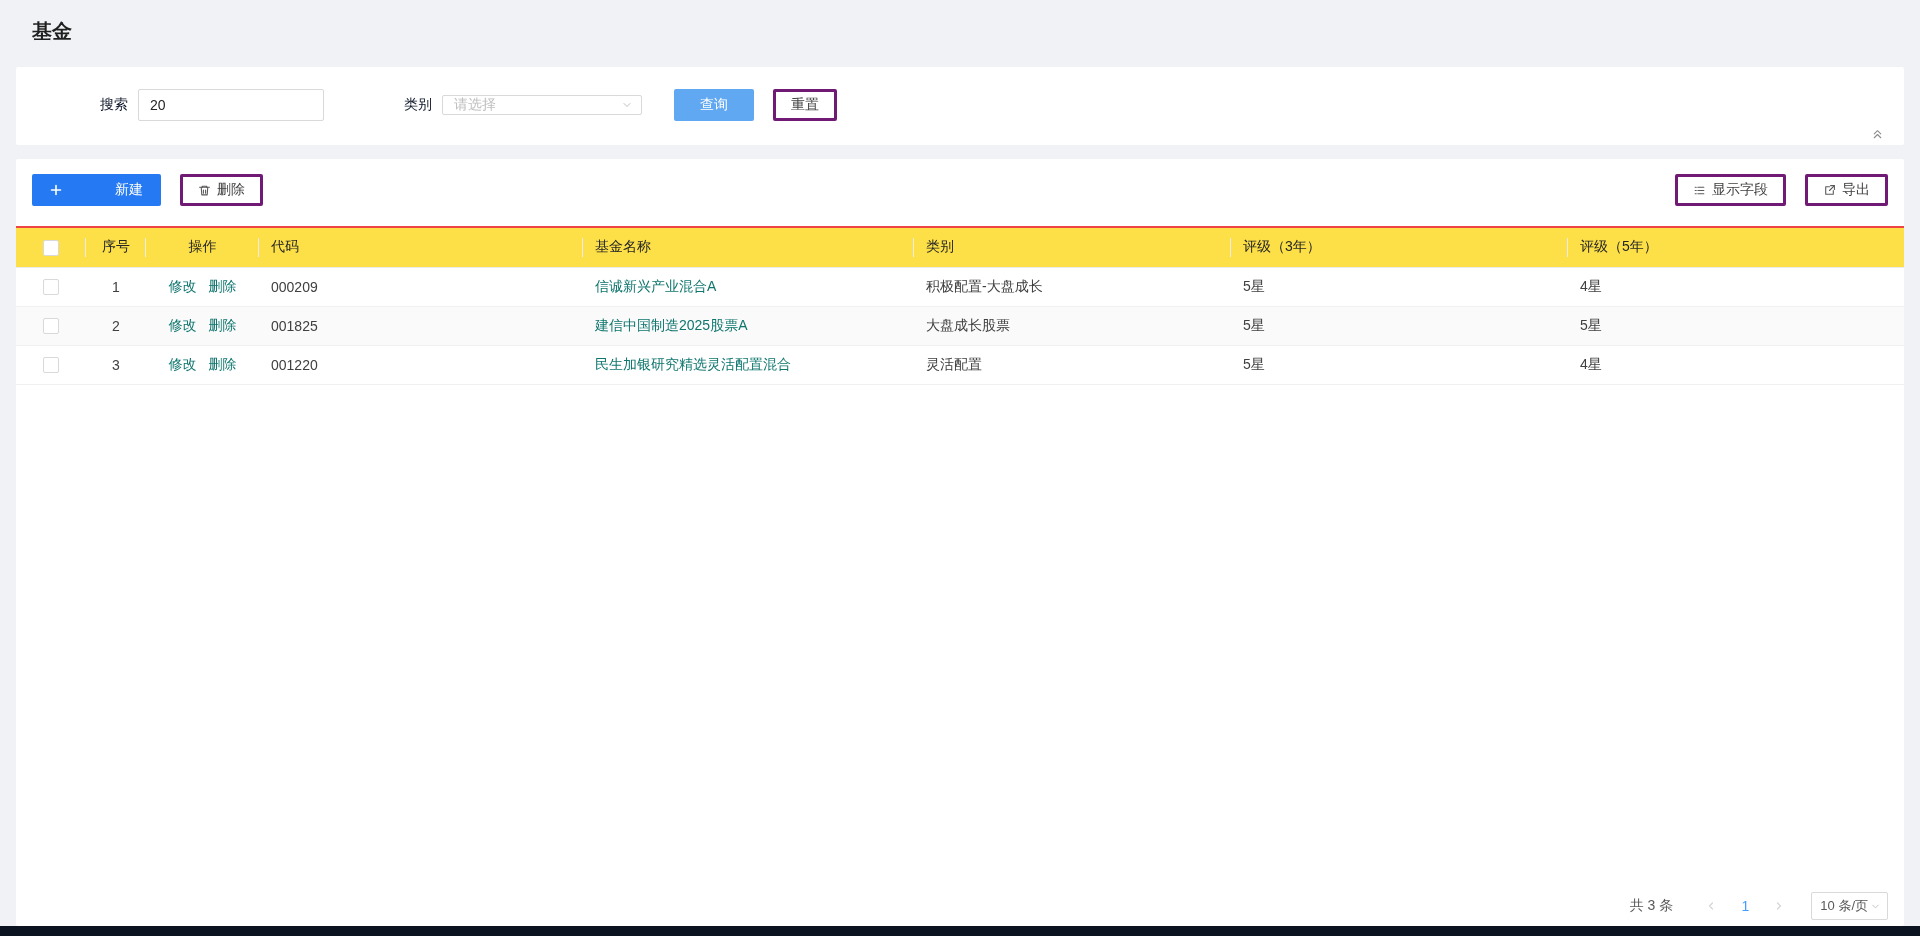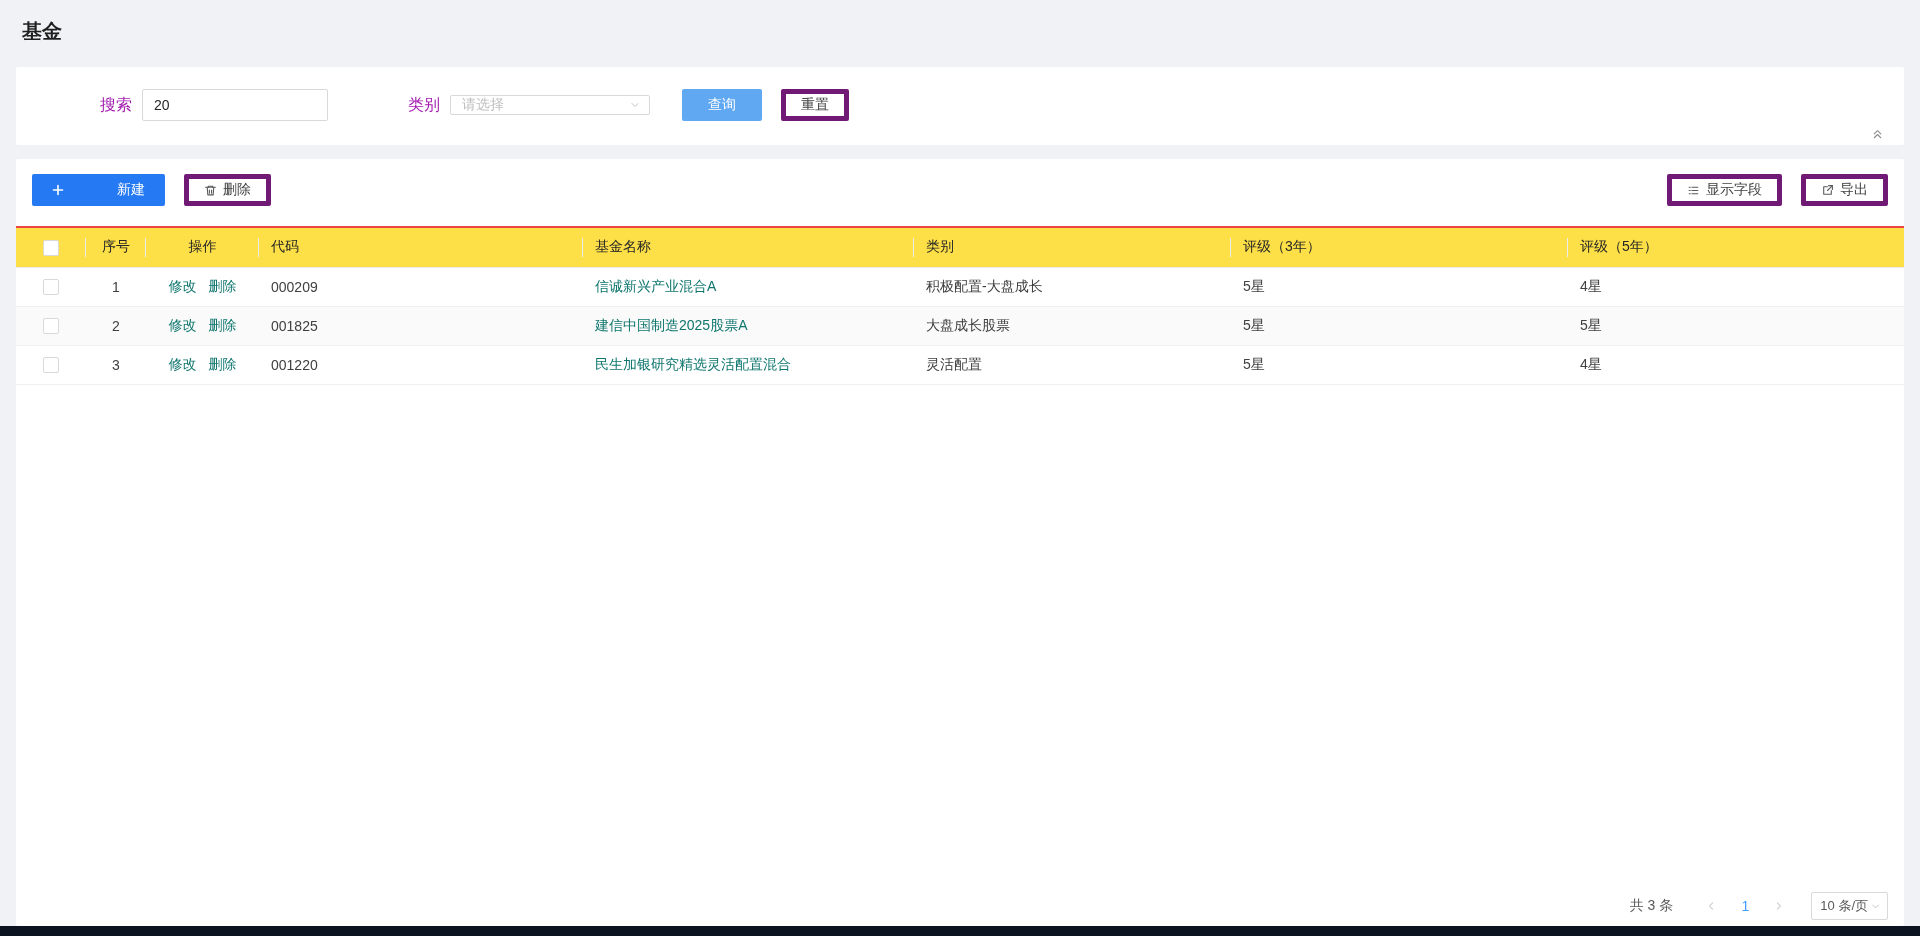--- a/index.html
+++ b/index.html
@@ -5,58 +5,58 @@
   * { box-sizing: border-box; margin: 0; padding: 0; }
   html, body { width: 1920px; height: 936px; }
   body {
     background: #f0f2f5;
     font-family: "Liberation Sans", "DejaVu Sans", sans-serif;
     color: #262626;
     position: relative;
     overflow: hidden;
   }
   .page-title {
-    padding: 20px 22px 25px;
+    padding: 20px 32px 25px;
     font-size: 20px;
     font-weight: bold;
     line-height: 22px;
     color: #1f1f1f;
   }
   .card {
     background: #ffffff;
     border-radius: 2px;
     margin: 0 16px;
   }
   
   .search-card {
     height: 78px;
     padding: 22px 24px 0 24px;
     position: relative;
   }
   .search-form { display: flex; align-items: center; padding-left: 60px; }
-  .form-label { font-size: 16px; color: #a21caf; margin-right: 10px; white-space: nowrap; }
+  .form-label { font-size: 14px; color: #0f172a; margin-right: 10px; white-space: nowrap; }
   .search-input {
     width: 186px; height: 32px;
     border: 1px solid #d9d9d9; border-radius: 2px;
     padding: 0 11px; font-size: 14px; color: #262626;
     font-family: inherit; outline: none; background: #fff;
   }
   .spacer-80 { width: 80px; }
   .fake-select {
     width: 200px; height: 20px;
     border: 1px solid #d9d9d9; border-radius: 2px;
     display: flex; align-items: center; justify-content: space-between;
     padding: 0 8px 0 11px; background: #fff; cursor: pointer;
   }
   .fake-select .placeholder { font-size: 14px; color: #bfbfbf; }
   .spacer-32 { width: 32px; }
   .btn {
     height: 32px; border-radius: 2px; font-size: 14px;
     display: inline-flex; align-items: center; justify-content: center;
-    padding: 0 15px; border: 5px solid #701a75;
+    padding: 0 15px; border: 3px solid #701a75;
     background: #fff; color: #404040; cursor: pointer;
     font-family: inherit; white-space: nowrap;
   }
   .btn + .btn { margin-left: 19px; }
   .btn-query { background: #60a8f2; border-color: #60a8f2; color: #fff; min-width: 80px; }
   .btn-new { background: #2579f2; border-color: #2579f2; color: #fff; gap: 47px; }
   .btn .ico { display: inline-flex; margin-right: 6px; }
   .collapse-toggle {
     position: absolute; right: 18px; bottom: 2px;
     width: 18px; height: 18px; display: flex; align-items: center; justify-content: center;

